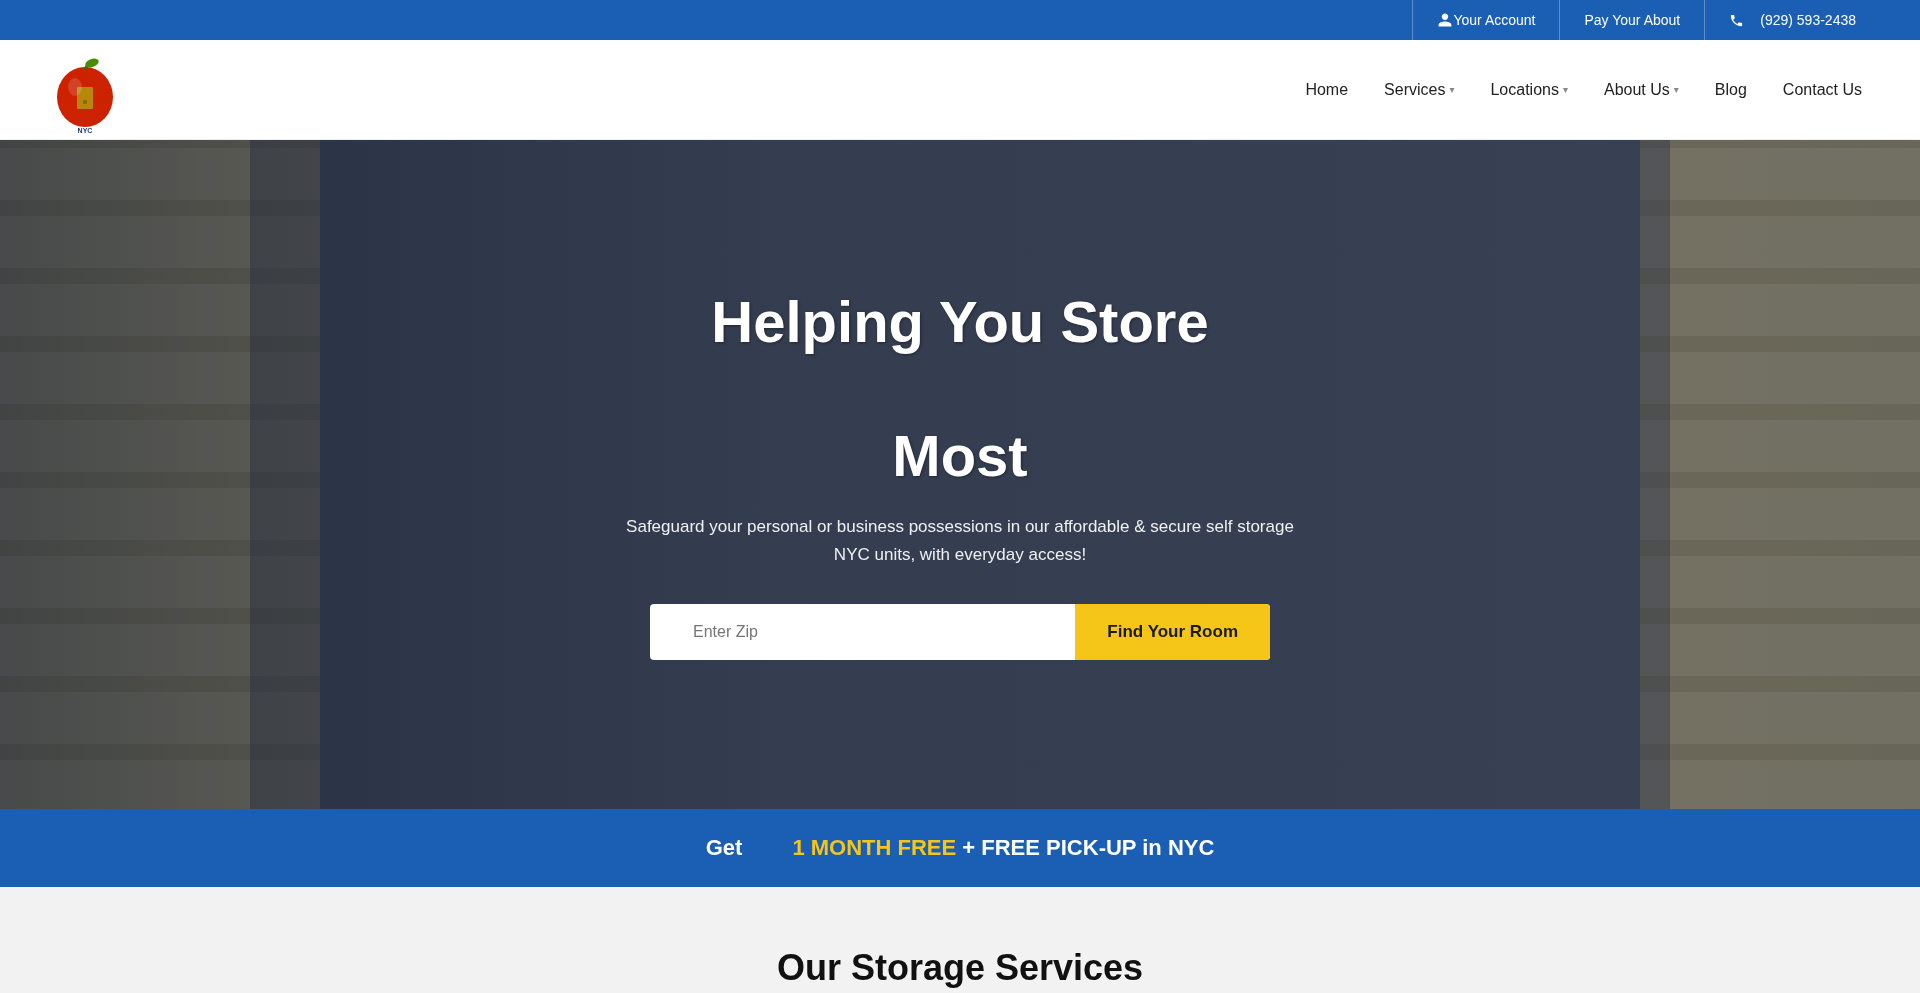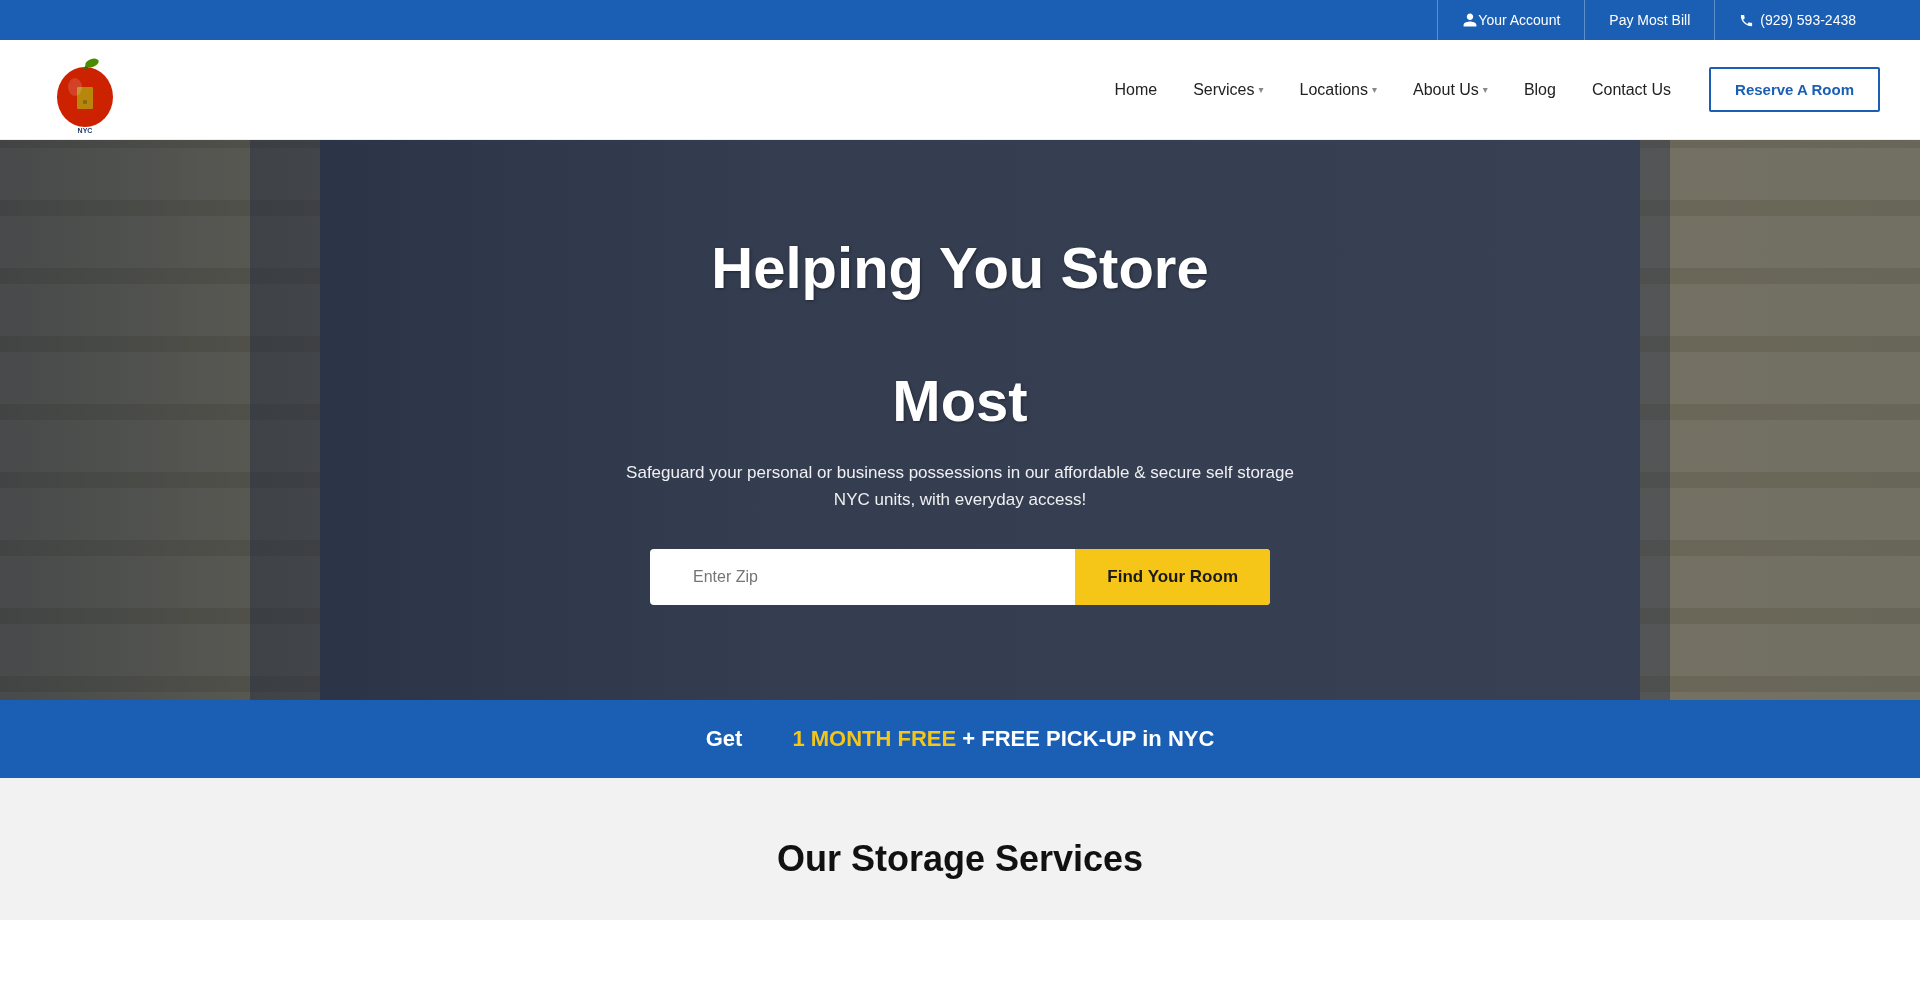--- a/index.html
+++ b/index.html
@@ -22,21 +22,21 @@
       font-size: 14px;
       padding: 0 24px;
       height: 100%;
       cursor: pointer;
       border-right: 1px solid rgba(255,255,255,0.3);
     }
     .top-bar-item:first-child { border-left: 1px solid rgba(255,255,255,0.3); }
     .top-bar-phone {
       display: flex;
       align-items: center;
-      gap: 6px;
+      gap: 16px;
       color: white;
       font-size: 14px;
       padding: 14px 24px;
       height: 100%;
       cursor: pointer;
     }
 
     
     .main-nav {
       background: white;
@@ -83,21 +83,21 @@
       font-weight: 600;
       cursor: pointer;
       white-space: nowrap;
       border-radius: 2px;
     }
 
     
     .hero {
       position: relative;
       width: 100%;
-      height: 560px;
+      height: 669px;
       background: #4a5568;
       overflow: hidden;
       display: flex;
       align-items: center;
       justify-content: center;
     }
     
     .hero-shelves-left {
       position: absolute;
       left: 0;
@@ -206,21 +206,21 @@
 <body>
 
 <div class="top-bar">
   <div class="top-bar-item">
     <svg width="16" height="16" viewBox="0 0 24 24" fill="white">
       <path d="M12 12c2.7 0 4.8-2.1 4.8-4.8S14.7 2.4 12 2.4 7.2 4.5 7.2 7.2 9.3 12 12 12zm0 2.4c-3.2 0-9.6 1.6-9.6 4.8v2.4h19.2v-2.4c0-3.2-6.4-4.8-9.6-4.8z"></path>
     </svg>
     <span>Your Account</span>
   </div>
   <div class="top-bar-item">
-    <span>Pay Most Bill</span>
+    <span>Pay Your About</span>
   </div>
   <div class="top-bar-phone">
     <svg width="15" height="15" viewBox="0 0 24 24" fill="white">
       <path d="M6.6 10.8c1.4 2.8 3.8 5.1 6.6 6.6l2.2-2.2c.3-.3.7-.4 1-.2 1.1.4 2.3.6 3.6.6.6 0 1 .4 1 1V20c0 .6-.4 1-1 1-9.4 0-17-7.6-17-17 0-.6.4-1 1-1h3.5c.6 0 1 .4 1 1 0 1.3.2 2.5.6 3.6.1.3 0 .7-.2 1L6.6 10.8z"></path>
     </svg>
     <span>(929) 593-2438</span>
   </div>
 </div>
 
 <nav class="main-nav">
@@ -260,21 +260,20 @@
       <span class="chevron">▾</span>
     </li>
     <li class="nav-link">
       <span>Blog</span>
     </li>
     <li class="nav-link">
       <span>Contact Us</span>
     </li>
   </ul>
 
-  <button class="reserve-btn">Reserve A Room</button>
 </nav>
 
 <section class="hero">
   <div class="hero-shelves-left"></div>
   <div class="hero-shelves-right"></div>
 
   <div style="position:absolute;inset:0;background:linear-gradient(to right, rgba(30,40,60,0.7) 0%, rgba(50,60,80,0.4) 40%, rgba(60,70,90,0.5) 100%);z-index:1;"></div>
 
   <div style="position:absolute;left:250px;right:250px;top:0;bottom:0;background:rgba(30,35,50,0.45);z-index:0;"></div>
 

